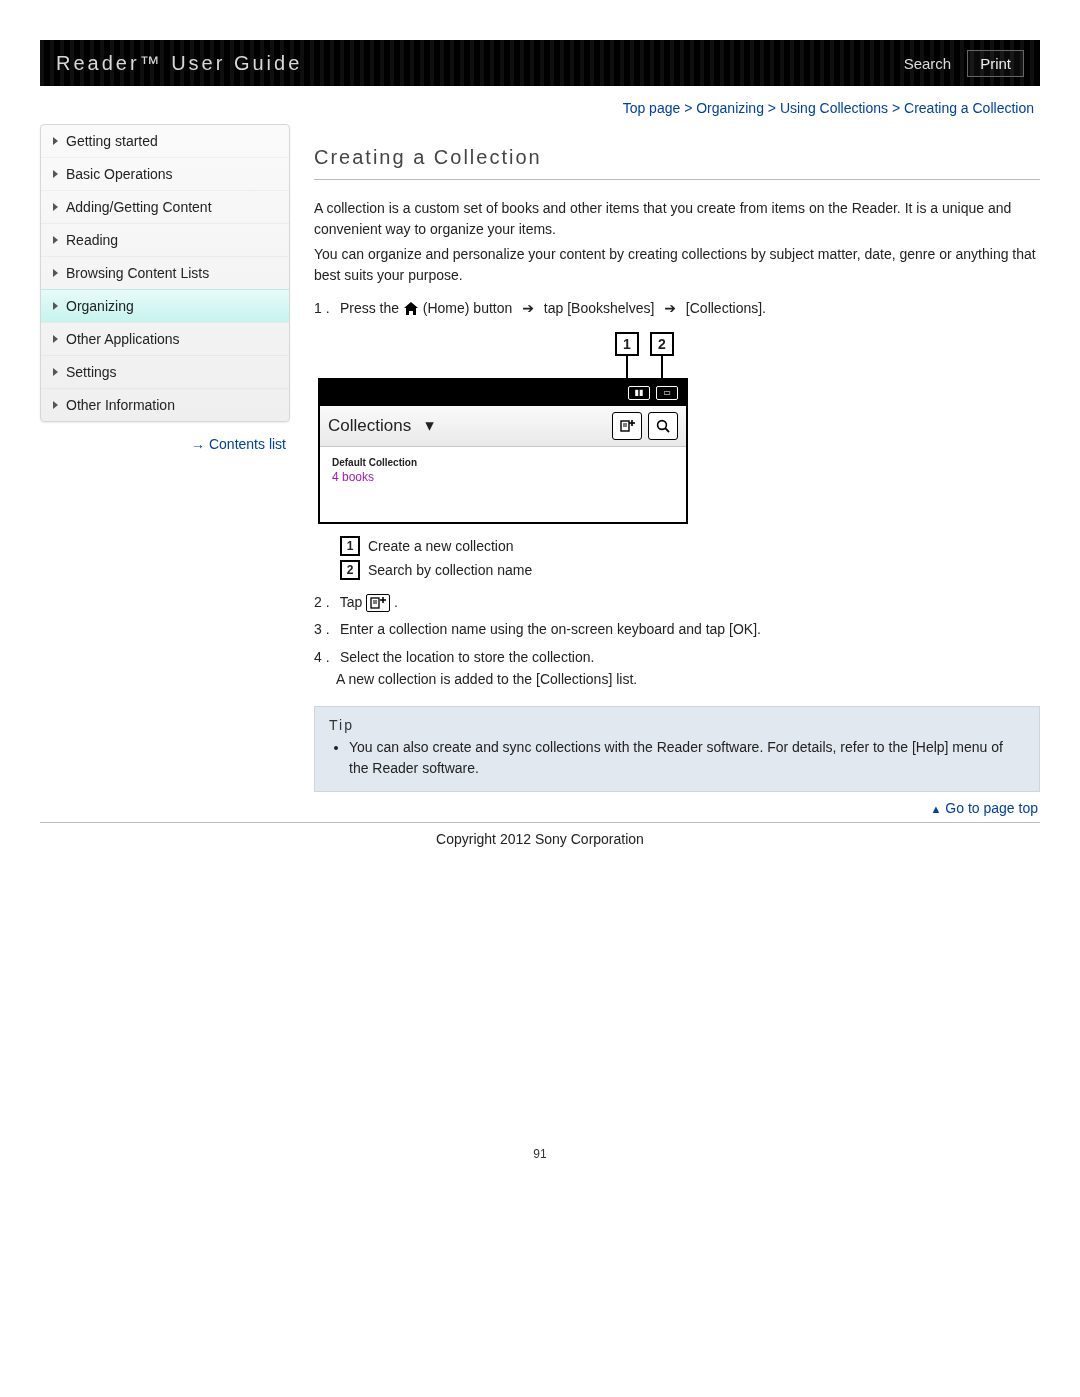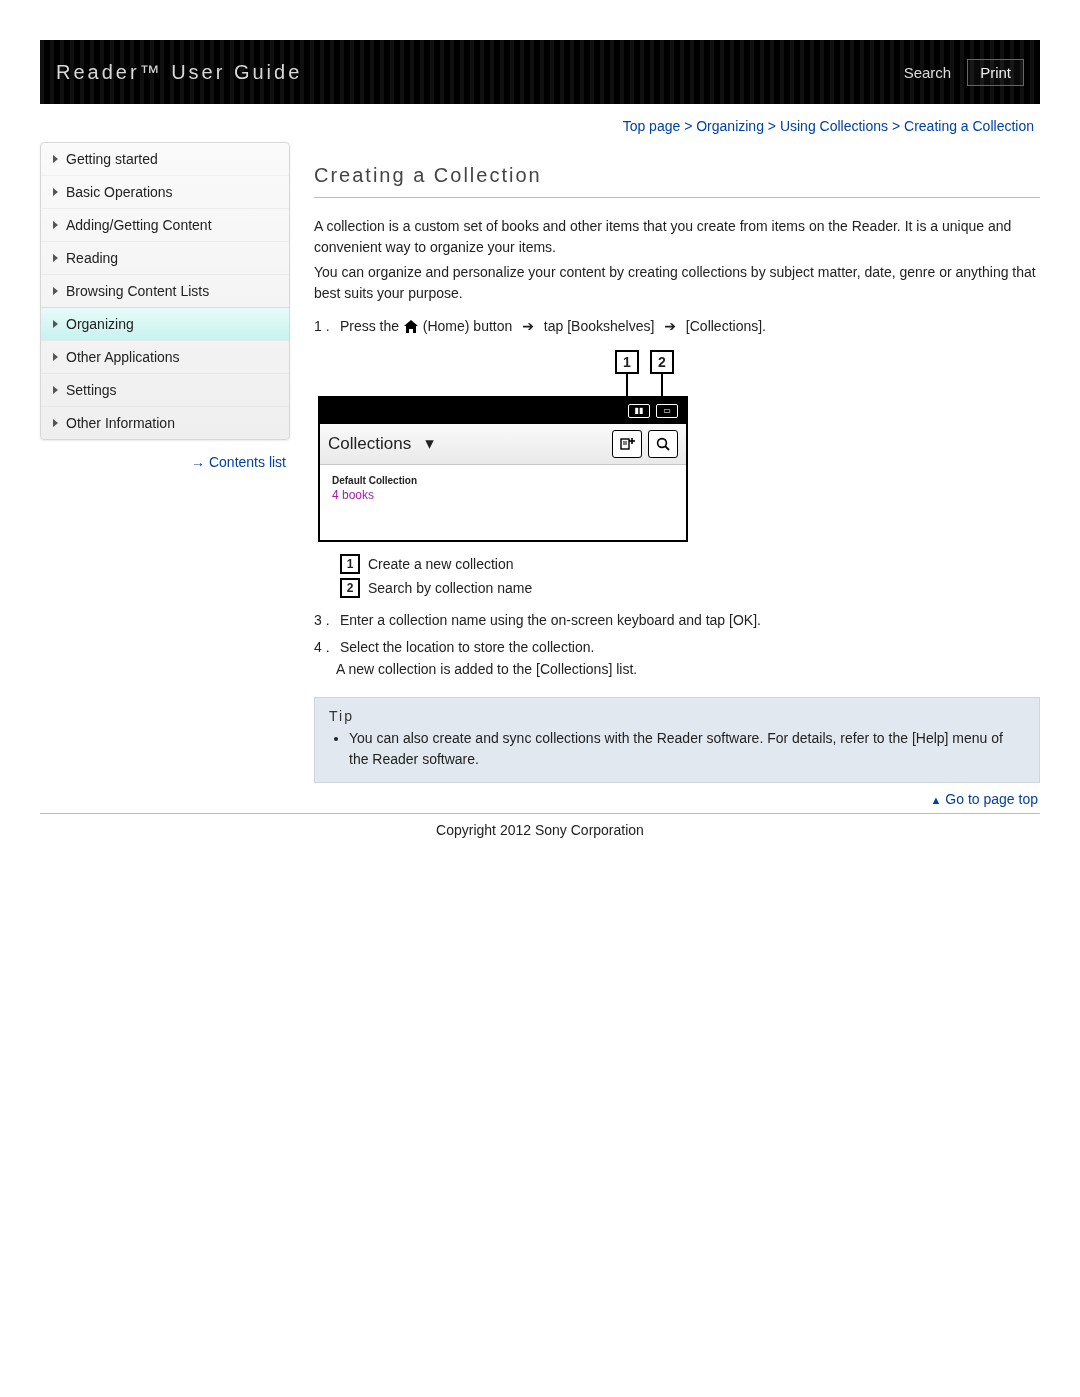--- a/index.html
+++ b/index.html
@@ -8,21 +8,21 @@
     font-size: 14px;
     color: #222;
     background: #fff;
     width: 1080px;
   }
   .page-wrap { padding: 40px 40px 60px 40px; }
 
   
   .header-bar {
     position: relative;
-    height: 64px;
+    height: 46px;
     background: #000
       repeating-linear-gradient(90deg,
         rgba(255,255,255,0.06) 0 4px,
         rgba(0,0,0,0) 4px 10px);
     display: flex;
     align-items: center;
     padding: 0 16px;
     color: #d8d8d8;
   }
   .header-title {
@@ -369,20 +369,34 @@
           <span>Create a new collection</span>
         </div>
         <div class="legend-row">
           <div class="legend-num">2</div>
           <span>Search by collection name</span>
         </div>
       </div>
 
       <ol class="steps">
         <li>
+          <span class="num">2 .</span>
+          <span>Tap </span>
+          <span class="inline-icon framed">
+            <svg width="18" height="14" viewBox="0 0 18 14">
+              <rect x="2" y="2" width="8" height="10" fill="none" stroke="#000" stroke-width="1.3"></rect>
+              <line x1="4" y1="5" x2="8" y2="5" stroke="#000" stroke-width="1"></line>
+              <line x1="4" y1="7" x2="8" y2="7" stroke="#000" stroke-width="1"></line>
+              <line x1="14" y1="1" x2="14" y2="7" stroke="#000" stroke-width="1.5"></line>
+              <line x1="11" y1="4" x2="17" y2="4" stroke="#000" stroke-width="1.5"></line>
+            </svg>
+          </span>
+          <span>.</span>
+        </li>
+        <li>
           <span class="num">3 .</span>
           <span>Enter a collection name using the on-screen keyboard and tap [OK].</span>
         </li>
         <li>
           <span class="num">4 .</span>
           <span>Select the location to store the collection.</span><br>
           <span style="margin-left:22px; display:inline-block;">A new collection is added to the [Collections] list.</span>
         </li>
       </ol>
 
@@ -396,14 +410,15 @@
       <div class="page-top">
         <span class="up-tri">▲</span><span>Go to page top</span>
       </div>
 
     </div>
   </div>
 
   <hr class="footer-rule">
   <div class="copyright">Copyright 2012 Sony Corporation</div>
 
+  <div class="page-num">91</div>
 
 </div>
 
 </body></html>

